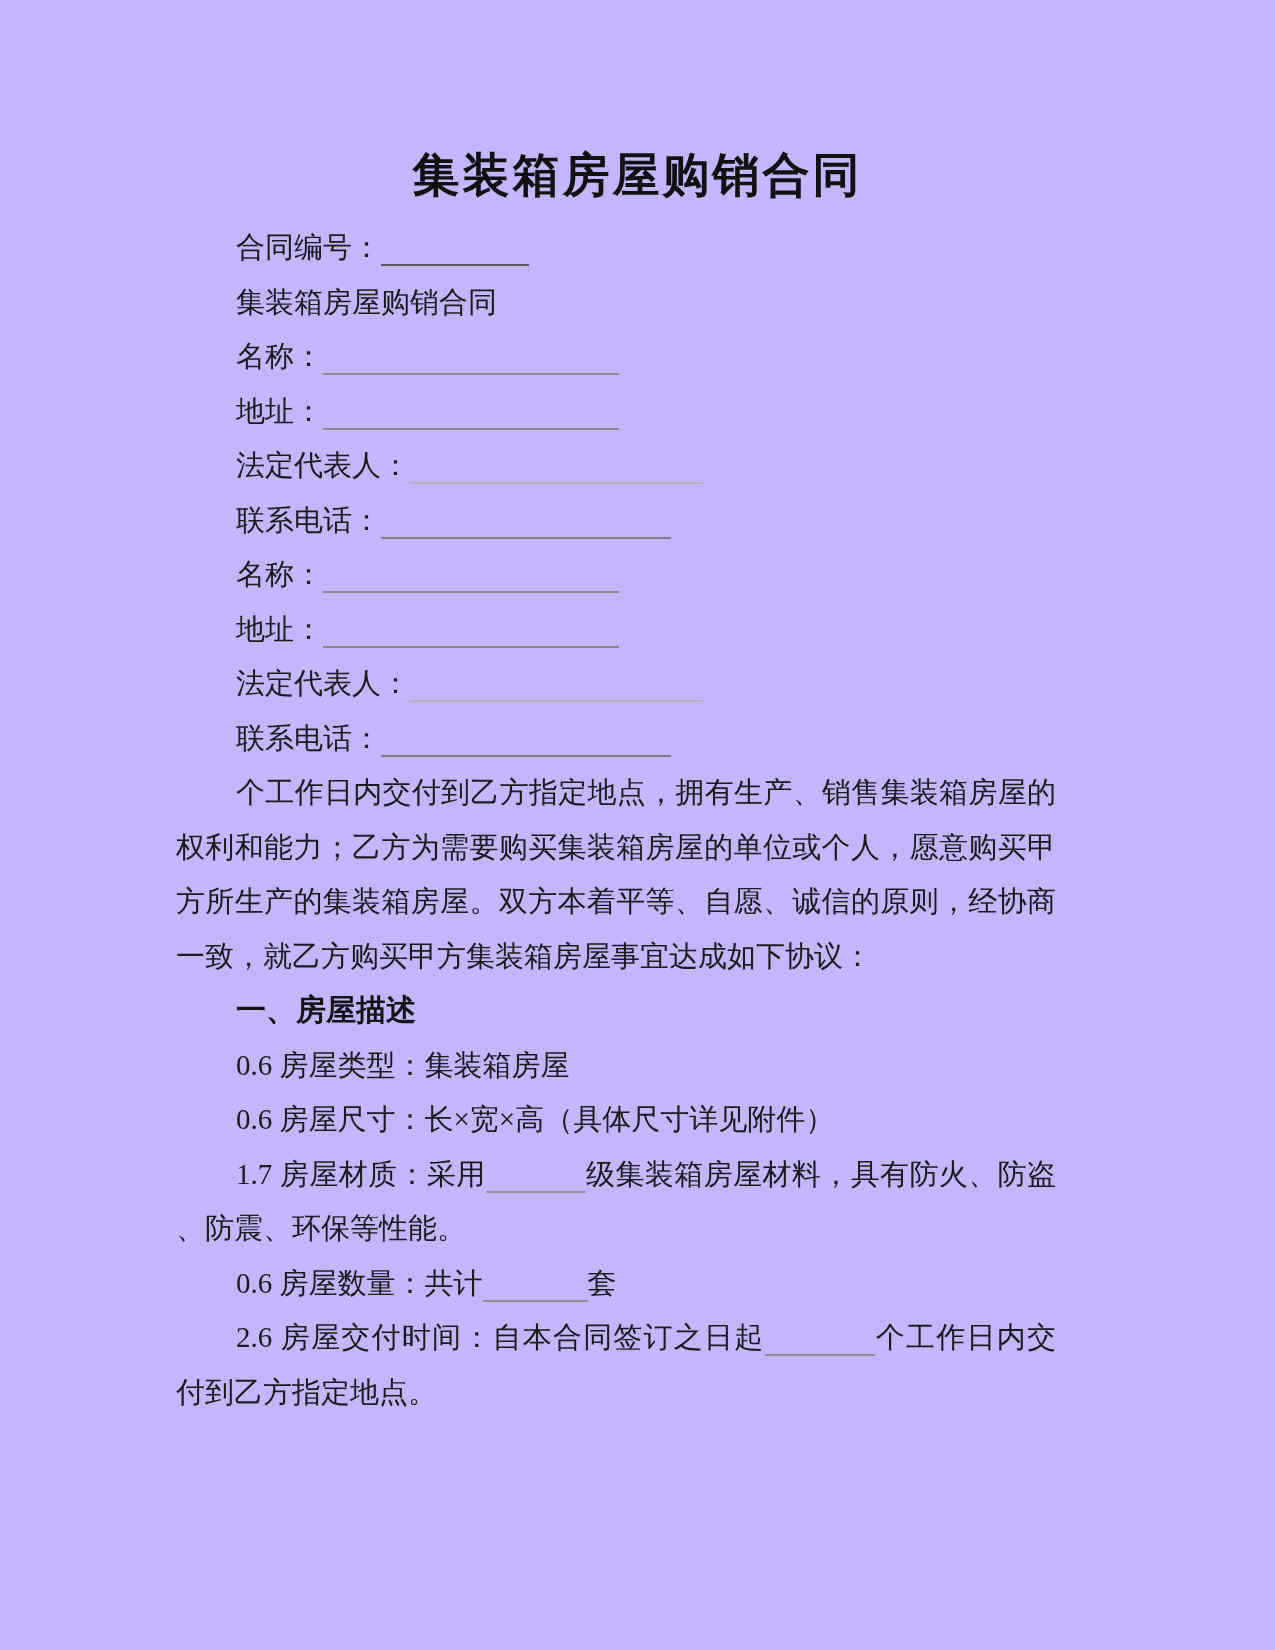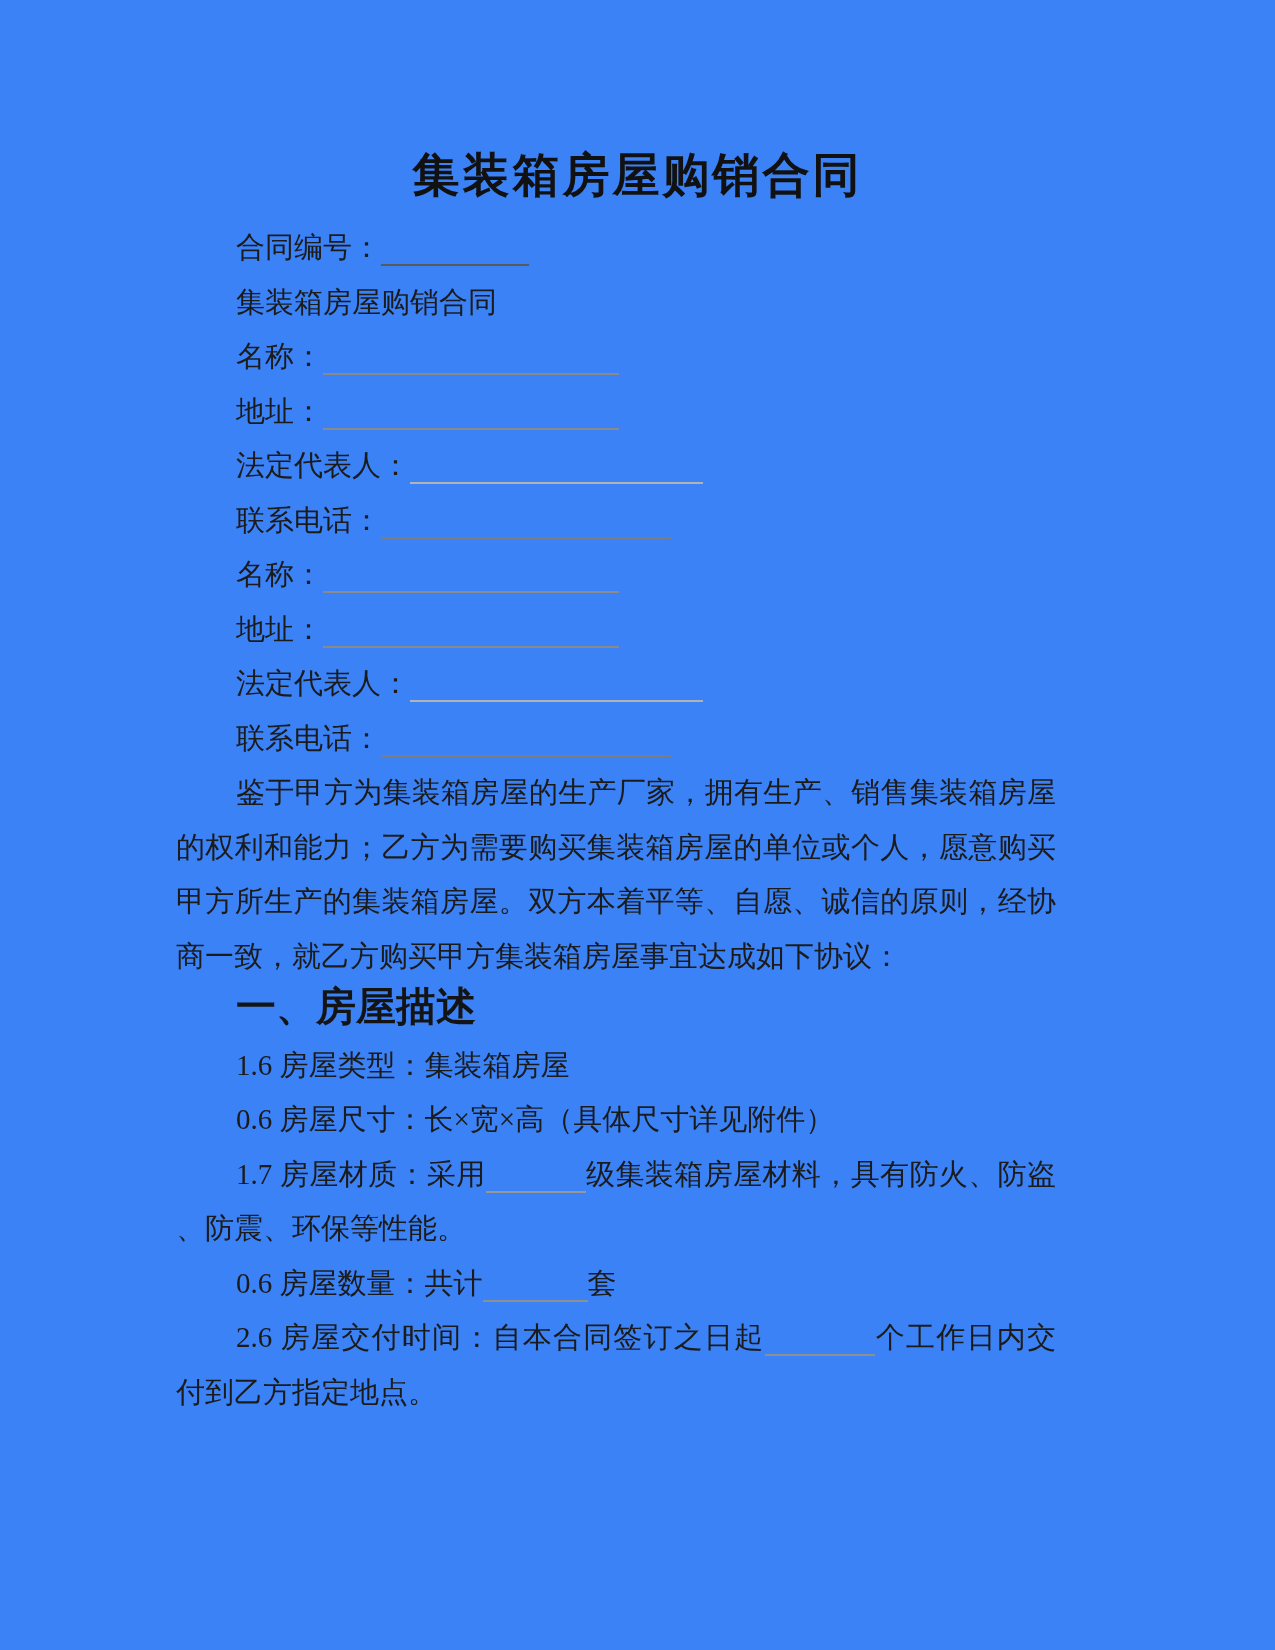--- a/index.html
+++ b/index.html
@@ -4,21 +4,21 @@
 <style>
   html, body {
     margin: 0;
     padding: 0;
     background: #ffffff;
   }
   .page {
     position: relative;
     width: 1275px;
     height: 1650px;
-    background: #3b82f6;
+    background: #c4b5fd;
     color: #1b1b1b;
     font-family: "Liberation Serif", "DejaVu Serif", serif;
     overflow: hidden;
   }
   .title {
     position: absolute;
     top: 143px;
     left: 0;
     width: 100%;
     margin: 0;
@@ -41,23 +41,23 @@
     text-indent: 60px;
     white-space: nowrap;
   }
   .para {
     margin: 0;
     text-indent: 60px;
     text-align: justify;
     line-break: anywhere;
   }
   .heading {
-    font-family: Liberation Mono, monospace;
+    font-family: Liberation Serif, serif;
     font-weight: bold;
-    font-size: 40px;
+    font-size: 30px;
     color: #141414;
   }
   .blank {
     display: inline-block;
     height: 34px;
     border-bottom: 2px solid #6e6e6e;
     vertical-align: -9px;
   }
   .w-contract { width: 148px; border-color: #5a5a5a; }
   .w-field    { width: 296px; border-color: #8a8a8a; }
@@ -89,25 +89,25 @@
     <div class="line"><span>联系电话：</span><span class="blank w-phone"></span></div>
 
     <div class="line"><span>名称：</span><span class="blank w-field"></span></div>
 
     <div class="line"><span>地址：</span><span class="blank w-field"></span></div>
 
     <div class="line"><span>法定代表人：</span><span class="blank w-rep"></span></div>
 
     <div class="line"><span>联系电话：</span><span class="blank w-phone"></span></div>
 
-    <p class="para">鉴于甲方为集装箱房屋的生产厂家，拥有生产、销售集装箱房屋的权利和能力；乙方为需要购买集装箱房屋的单位或个人，愿意购买甲方所生产的集装箱房屋。双方本着平等、自愿、诚信的原则，经协商一致，就乙方购买甲方集装箱房屋事宜达成如下协议：</p>
+    <p class="para">个工作日内交付到乙方指定地点，拥有生产、销售集装箱房屋的权利和能力；乙方为需要购买集装箱房屋的单位或个人，愿意购买甲方所生产的集装箱房屋。双方本着平等、自愿、诚信的原则，经协商一致，就乙方购买甲方集装箱房屋事宜达成如下协议：</p>
 
     <div class="line heading">一、房屋描述</div>
 
-    <div class="line">1.6 房屋类型：集装箱房屋</div>
+    <div class="line">0.6 房屋类型：集装箱房屋</div>
 
     <div class="line">0.6 房屋尺寸：长×宽×高（具体尺寸详见附件）</div>
 
     <p class="para"><span>1.7 房屋材质：采用</span><span class="blank w-sm3"></span><span>级集装箱房屋材料，具有防火、防盗、防震、环保等性能。</span></p>
 
     <p class="para"><span>0.6 房屋数量：共计</span><span class="blank w-sm4"></span><span>套</span></p>
 
     <p class="para"><span>2.6 房屋交付时间：自本合同签订之日起</span><span class="blank w-sm5"></span><span>个工作日内交付到乙方指定地点。</span></p>
 
   </div>

